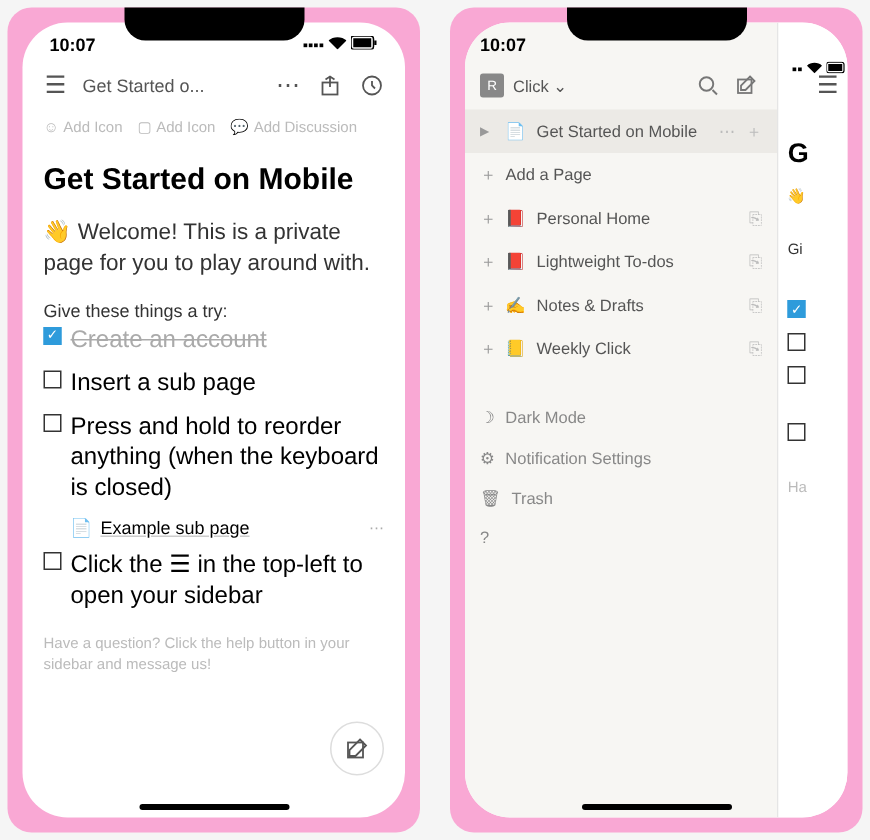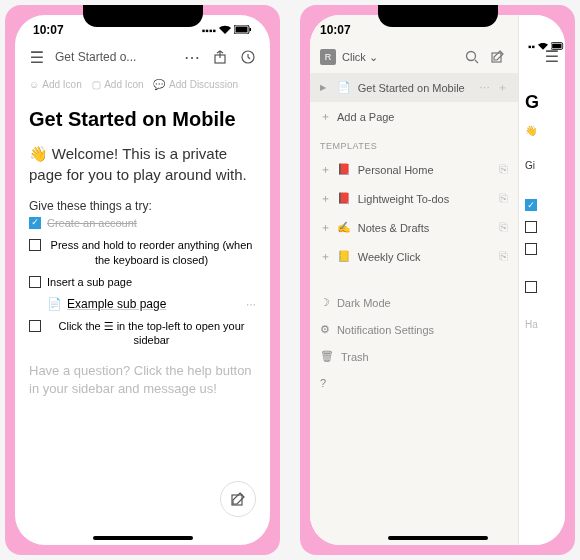--- a/index.html
+++ b/index.html
@@ -16,30 +16,30 @@
   .icon-btn { width: 20px; height: 20px; display: flex; align-items: center; justify-content: center; color: #555; cursor: pointer; }
   
   .page-actions { display: flex; gap: 10px; padding: 6px 14px; font-size: 10px; color: #bbb; }
   .page-action { display: flex; align-items: center; gap: 3px; }
   
   .content { padding: 6px 14px; }
   .page-title { font-size: 20px; font-weight: 700; margin: 6px 0 12px; }
   .welcome { font-size: 15px; color: #333; margin-bottom: 14px; line-height: 1.4; }
   .try-header { font-size: 12px; color: #333; margin-bottom: 3px; }
   
-  .todo-item { display: flex; align-items: flex-start; gap: 6px; font-size: 11px; margin-bottom: 8px; line-height: 1.3; text-align: center; }
+  .todo-item { display: flex; align-items: flex-start; gap: 6px; font-size: 16px; margin-bottom: 8px; line-height: 1.3; }
   .checkbox { width: 12px; height: 12px; border: 1.2px solid #333; flex-shrink: 0; margin-top: 1px; display: flex; align-items: center; justify-content: center; }
   .checkbox.checked { background: #2E9BDB; border-color: #2E9BDB; }
   .checkbox.checked::after { content: "✓"; color: #fff; font-size: 9px; }
   .todo-item.done .todo-text { text-decoration: line-through; color: #aaa; }
   .subpage { margin-left: 18px; display: flex; align-items: center; gap: 5px; font-size: 12px; margin-bottom: 8px; }
   .subpage-text { text-decoration: underline; text-decoration-color: #ccc; text-align: center; }
   .subpage-more { margin-left: auto; color: #aaa; font-size: 10px; }
   
-  .footer-note { font-size: 13px; color: #bbb; margin-top: 14px; line-height: 1.4; }
+  .footer-note { font-size: 10px; color: #bbb; margin-top: 14px; line-height: 1.4; }
   
   .compose-btn { position: absolute; bottom: 28px; right: 14px; width: 36px; height: 36px; border: 1px solid #ddd; border-radius: 50%; display: flex; align-items: center; justify-content: center; background: #fff; }
   
   
   .screen2 { display: flex; }
   .sidebar { width: 82%; background: #f7f6f3; height: 100%; display: flex; flex-direction: column; border-right: 1px solid #e5e5e5; }
   .sidebar-top { display: flex; align-items: center; padding: 6px 10px; gap: 6px; }
   .avatar { width: 16px; height: 16px; background: #888; color: #fff; font-size: 9px; display: flex; align-items: center; justify-content: center; border-radius: 2px; }
   .user-name { font-size: 11px; color: #555; flex: 1; }
   .sb-row { display: flex; align-items: center; padding: 7px 10px; font-size: 11px; color: #555; gap: 7px; }
@@ -122,25 +122,25 @@
       <h1 class="page-title">Get Started on Mobile</h1>
       <p class="welcome">👋 Welcome! This is a private page for you to play around with.</p>
       <p class="try-header">Give these things a try:</p>
 
       <div class="todo-item done">
         <span class="checkbox checked"></span>
         <span class="todo-text">Create an account</span>
       </div>
       <div class="todo-item">
         <span class="checkbox"></span>
-        <span class="todo-text">Press and hold to reorder anything (when the keyboard is closed)</span>
+        <span class="todo-text">Insert a sub page</span>
       </div>
       <div class="todo-item">
         <span class="checkbox"></span>
-        <span class="todo-text">Insert a sub page</span>
+        <span class="todo-text">Press and hold to reorder anything (when the keyboard is closed)</span>
       </div>
       <div class="subpage">
         <span>📄</span>
         <span class="subpage-text">Example sub page</span>
         <span class="subpage-more">⋯</span>
       </div>
       <div class="todo-item">
         <span class="checkbox"></span>
         <span class="todo-text">Click the ☰ in the top-left to open your sidebar</span>
       </div>
@@ -190,21 +190,20 @@
         <span class="sb-page-icon">📄</span>
         <span class="sb-label">Get Started on Mobile</span>
         <span class="sb-trailing">⋯</span>
         <span class="sb-trailing">＋</span>
       </div>
       <div class="sb-row">
         <span class="sb-plus">＋</span>
         <span class="sb-label">Add a Page</span>
       </div>
 
-      <div class="sb-section">TEMPLATES</div>
 
       <div class="sb-row">
         <span class="sb-plus">＋</span>
         <span class="sb-page-icon">📕</span>
         <span class="sb-label">Personal Home</span>
         <span class="sb-trailing">⎘</span>
       </div>
       <div class="sb-row">
         <span class="sb-plus">＋</span>
         <span class="sb-page-icon">📕</span>

